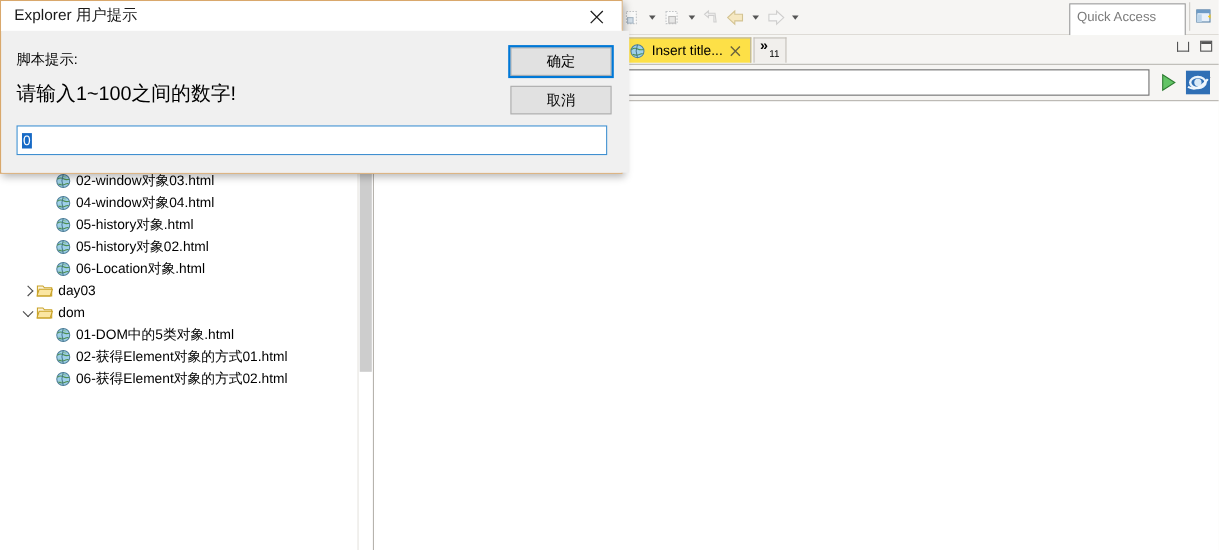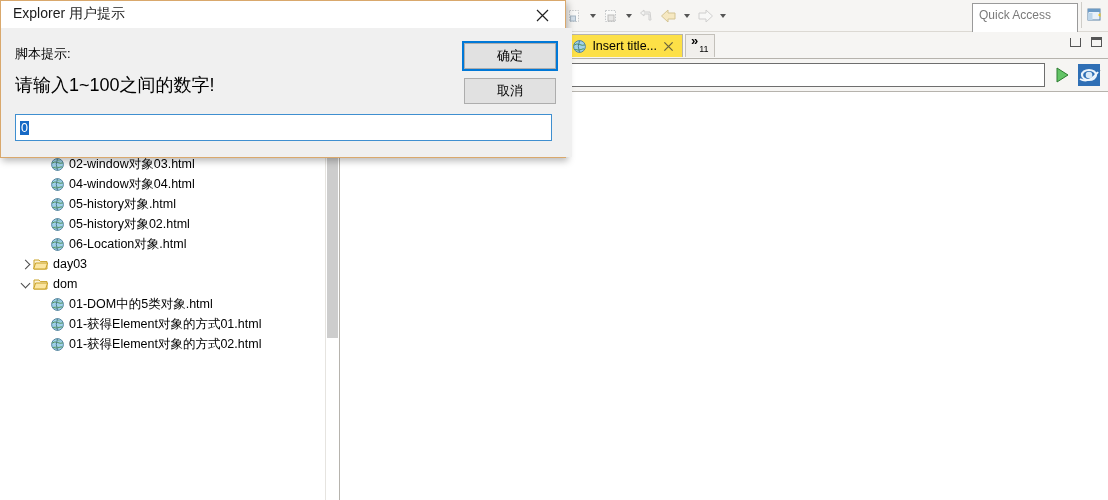--- a/index.html
+++ b/index.html
@@ -388,35 +388,35 @@
             <span class="ico">
               <svg width="15" height="15" viewBox="0 0 16 16">
                 <circle cx="8" cy="8" r="6.3" fill="#9ed0ea" stroke="#4f7f99" stroke-width="1"></circle>
                 <path d="M2.2 6.5 q3 -2.2 6 -0.6 q2.6 1.4 5.6 0.4" fill="none" stroke="#4f8f52" stroke-width="1"></path>
                 <path d="M3.3 11 q3.5 1.6 6.5 0.2 q2 -1 3.4 -0.6" fill="none" stroke="#4f8f52" stroke-width="1"></path>
                 <path d="M8 1.8 q-2.6 6 0 12.4" fill="none" stroke="#3f6d84" stroke-width=".9"></path>
                 <path d="M6 2.6 q4 3 5.5 1.4" fill="#6aa84f" opacity=".55"></path>
                 <path d="M3 9.4 q3 2 6 1.2 q2 -.6 3.6 .6" fill="#6aa84f" opacity=".45"></path>
               </svg>
             </span>
-            <span class="lbl">01-获得Element对象的方式01.html</span>
-          </div>
-          <div class="row" style="padding-left: 32px;">
-            <span class="twisty"></span>
-            <span class="ico">
-              <svg width="15" height="15" viewBox="0 0 16 16">
-                <circle cx="8" cy="8" r="6.3" fill="#9ed0ea" stroke="#4f7f99" stroke-width="1"></circle>
-                <path d="M2.2 6.5 q3 -2.2 6 -0.6 q2.6 1.4 5.6 0.4" fill="none" stroke="#4f8f52" stroke-width="1"></path>
-                <path d="M3.3 11 q3.5 1.6 6.5 0.2 q2 -1 3.4 -0.6" fill="none" stroke="#4f8f52" stroke-width="1"></path>
-                <path d="M8 1.8 q-2.6 6 0 12.4" fill="none" stroke="#3f6d84" stroke-width=".9"></path>
-                <path d="M6 2.6 q4 3 5.5 1.4" fill="#6aa84f" opacity=".55"></path>
-                <path d="M3 9.4 q3 2 6 1.2 q2 -.6 3.6 .6" fill="#6aa84f" opacity=".45"></path>
-              </svg>
-            </span>
-            <span class="lbl">01-获得Element对象的方式02.html</span>
+            <span class="lbl">02-获得Element对象的方式01.html</span>
+          </div>
+          <div class="row" style="padding-left: 32px;">
+            <span class="twisty"></span>
+            <span class="ico">
+              <svg width="15" height="15" viewBox="0 0 16 16">
+                <circle cx="8" cy="8" r="6.3" fill="#9ed0ea" stroke="#4f7f99" stroke-width="1"></circle>
+                <path d="M2.2 6.5 q3 -2.2 6 -0.6 q2.6 1.4 5.6 0.4" fill="none" stroke="#4f8f52" stroke-width="1"></path>
+                <path d="M3.3 11 q3.5 1.6 6.5 0.2 q2 -1 3.4 -0.6" fill="none" stroke="#4f8f52" stroke-width="1"></path>
+                <path d="M8 1.8 q-2.6 6 0 12.4" fill="none" stroke="#3f6d84" stroke-width=".9"></path>
+                <path d="M6 2.6 q4 3 5.5 1.4" fill="#6aa84f" opacity=".55"></path>
+                <path d="M3 9.4 q3 2 6 1.2 q2 -.6 3.6 .6" fill="#6aa84f" opacity=".45"></path>
+              </svg>
+            </span>
+            <span class="lbl">06-获得Element对象的方式02.html</span>
           </div>
         </div>
     </div>
     <div class="v-scroll">
       <div class="v-thumb"></div>
     </div>
   </div>
 
   <div class="editor-area">
     <div class="tabbar" id="tabbar">

